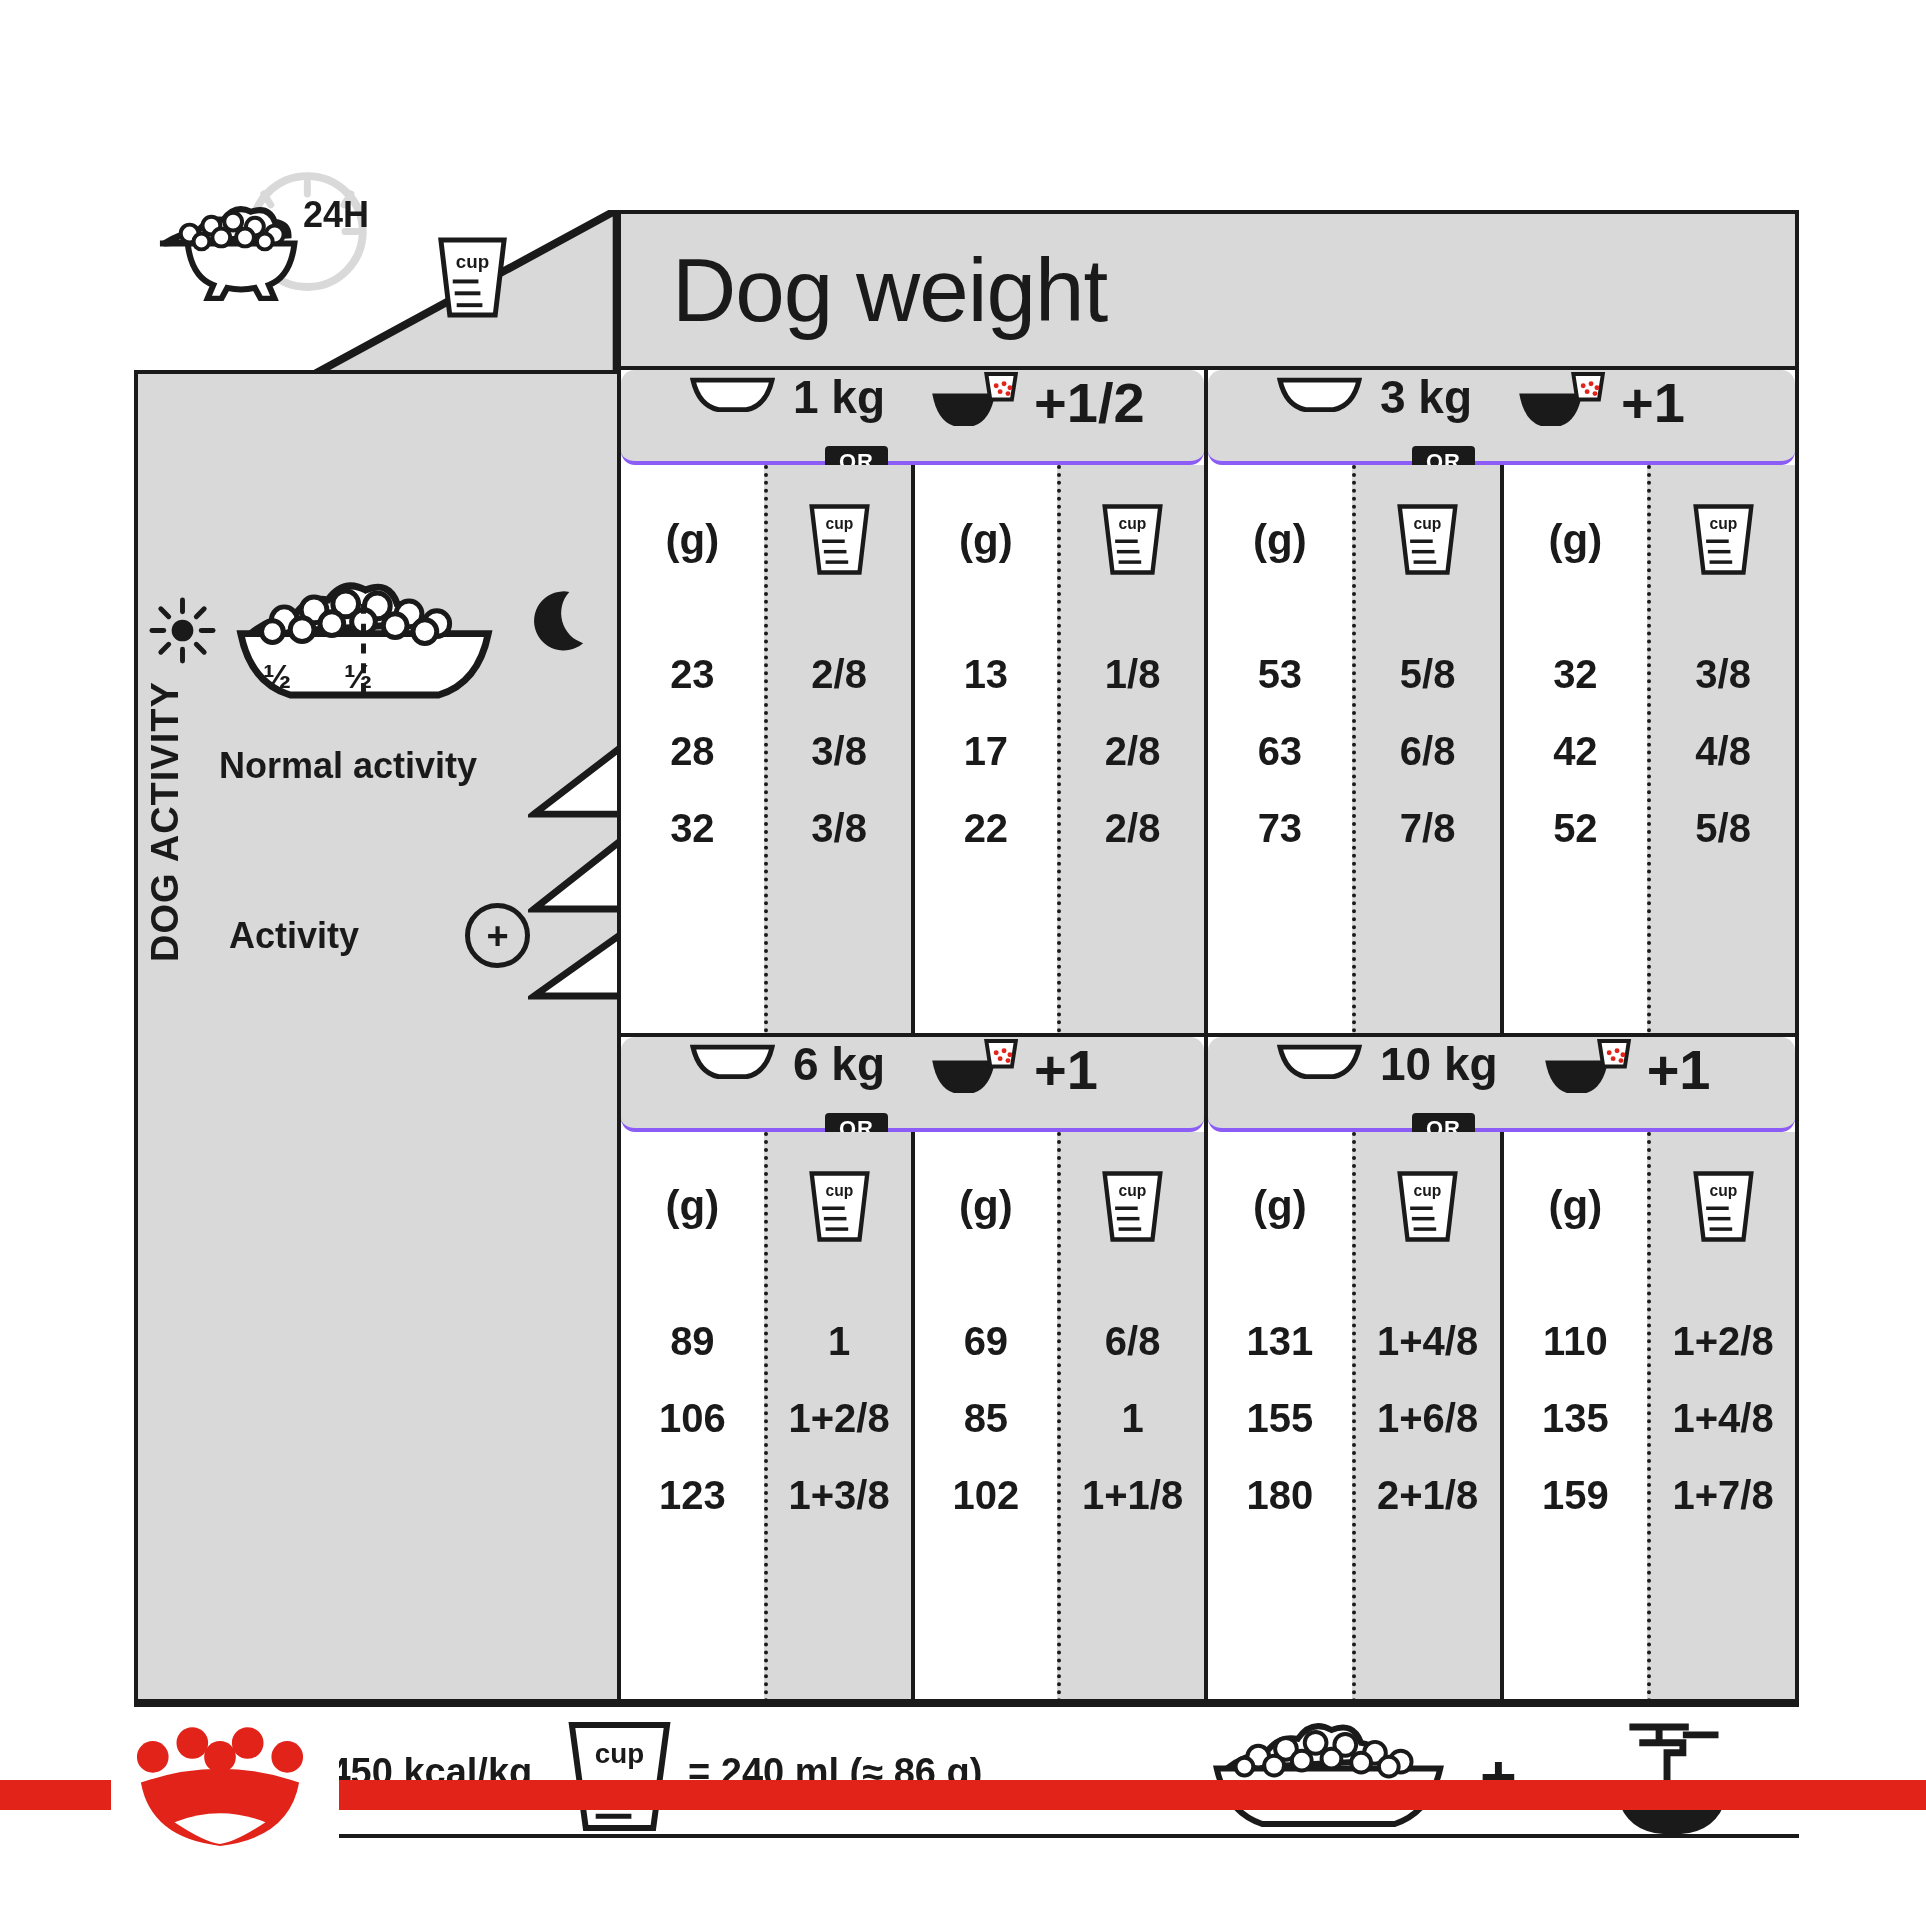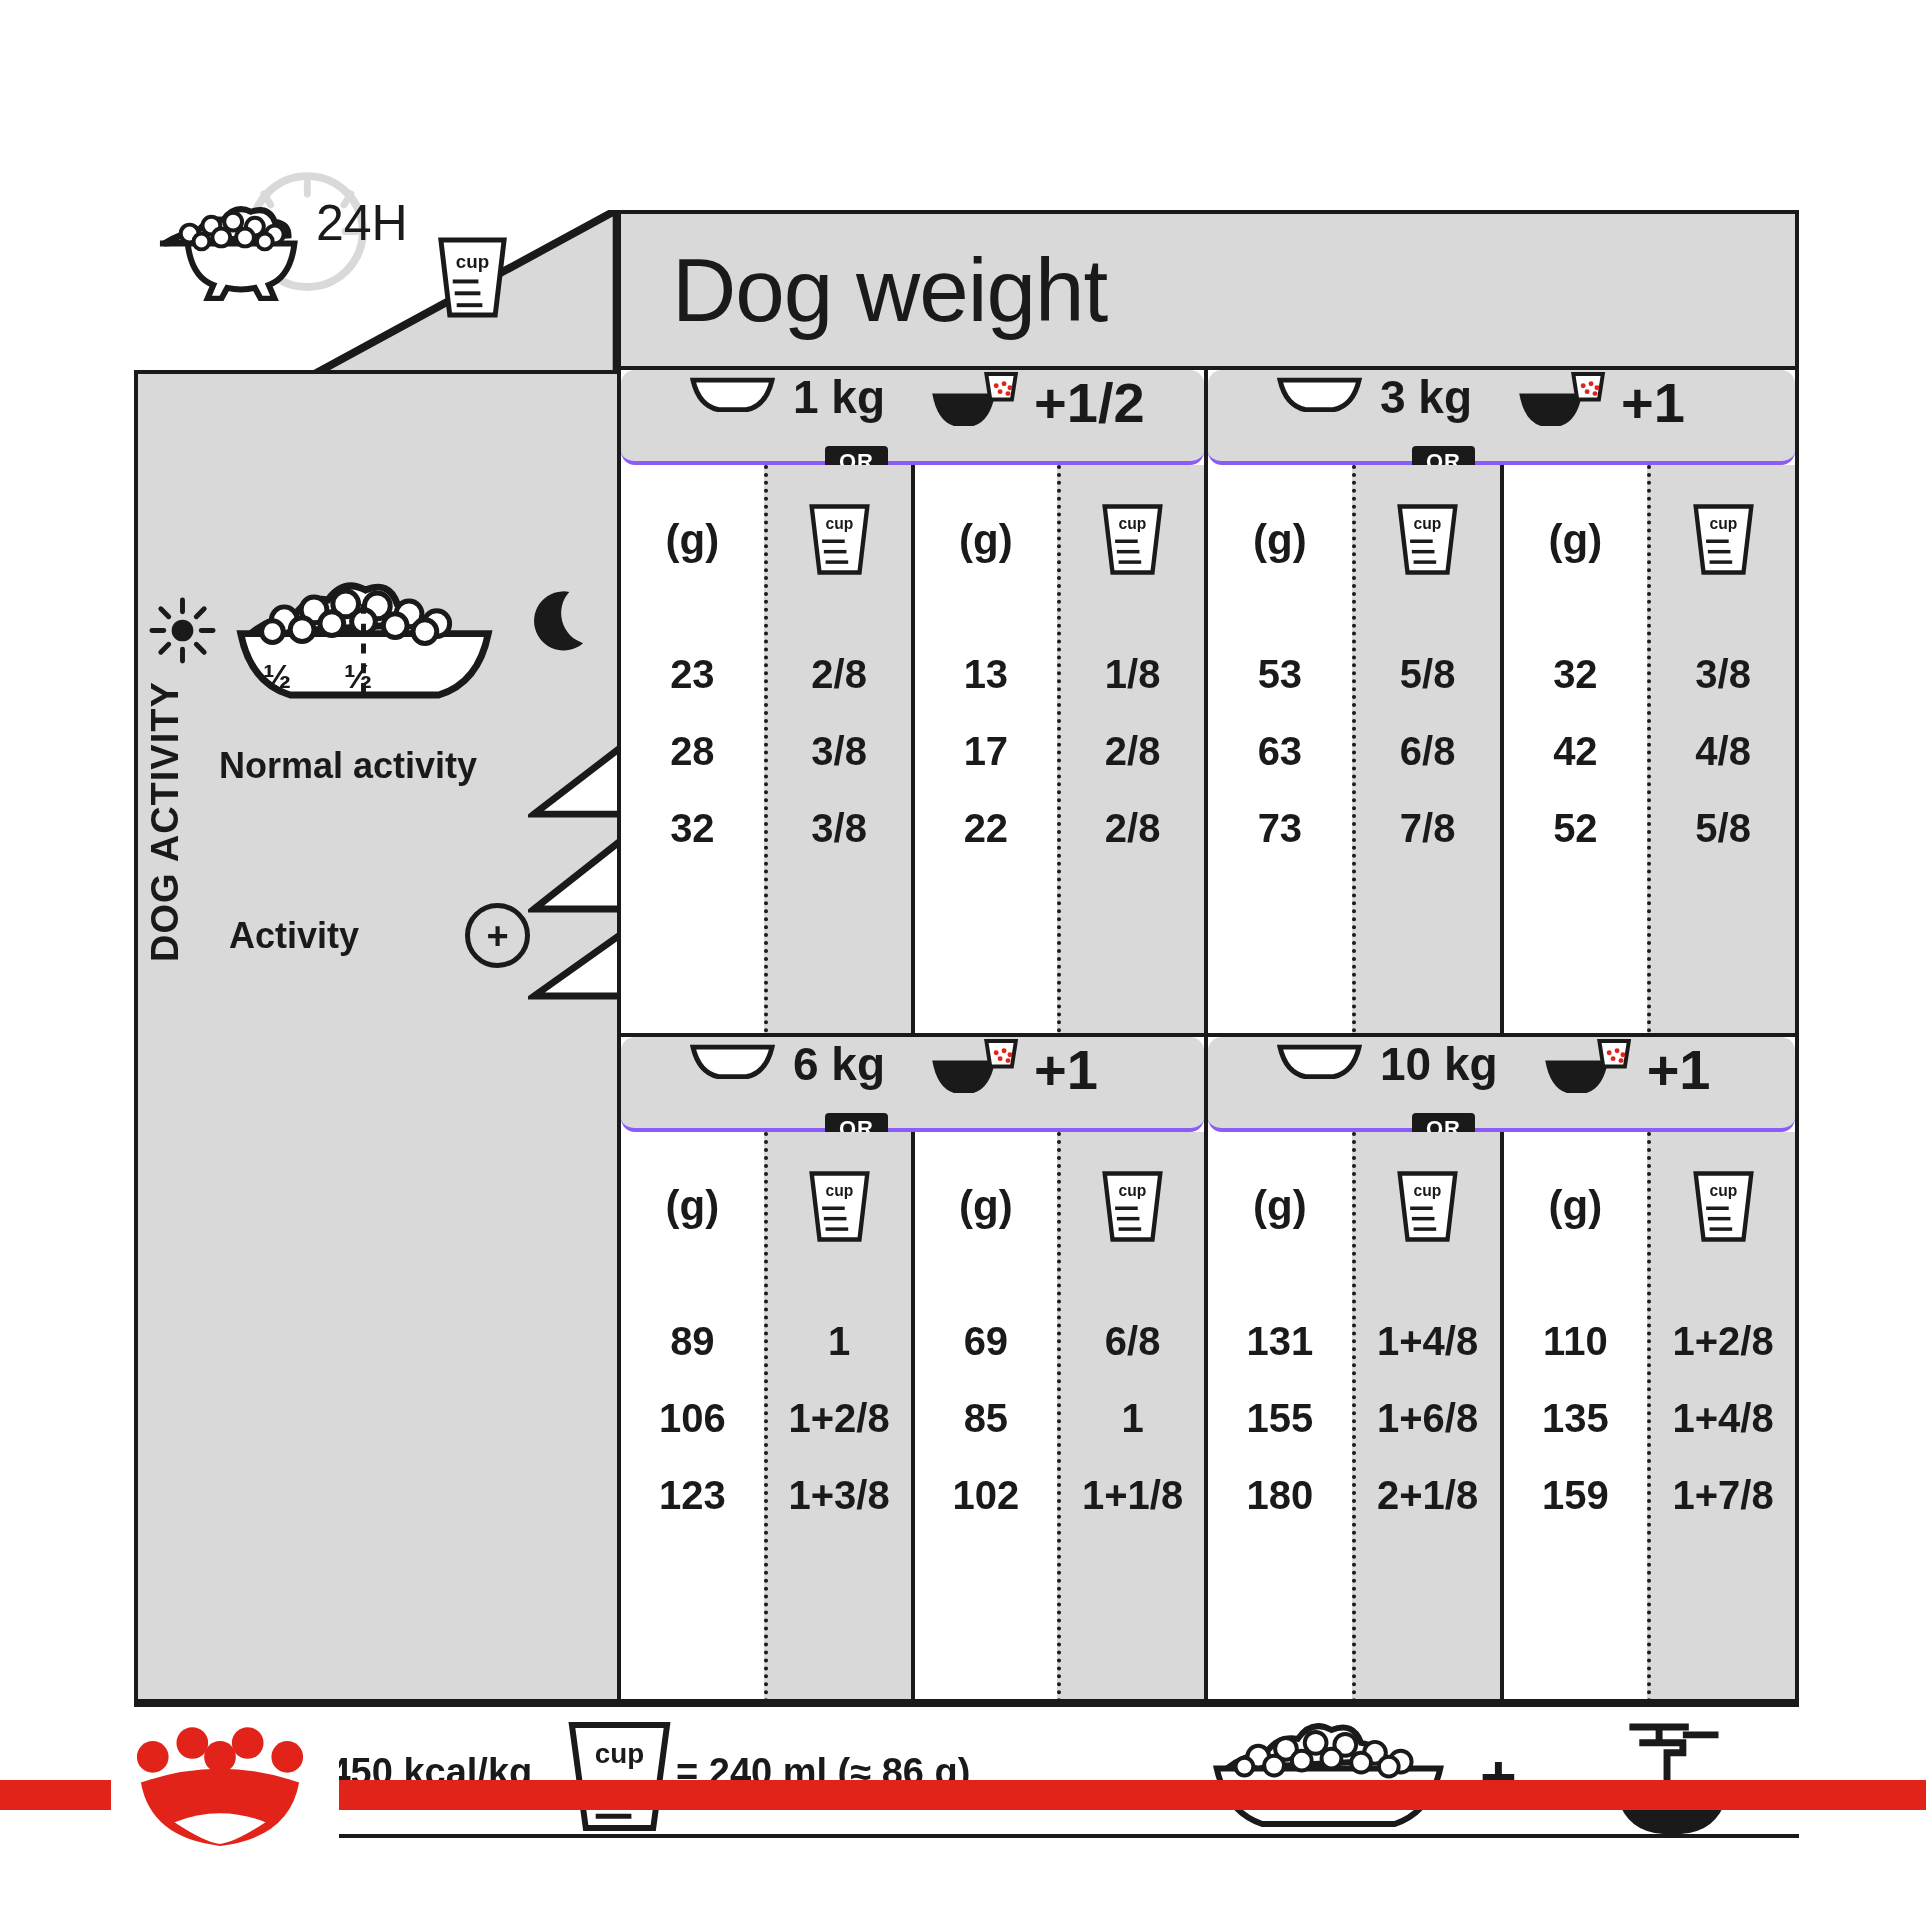--- a/index.html
+++ b/index.html
@@ -34,21 +34,21 @@
   }
   .corner-tri{
     position:absolute;left:180px;top:0;width:303px;height:164px;
   }
 
   
   .h24{
     position:absolute;left:20px;top:-38px;width:277px;height:129px;
   }
   .h24 .lbl{
-    position:absolute;left:162px;top:22px;font-size:50px;font-weight:normal;
+    position:absolute;left:149px;top:22px;font-size:36px;font-weight:bold;
   }
 
   .cup-top{
     position:absolute;left:297px;top:22px;width:83px;height:91px;
   }
 
   
   .activity-vert{
     position:absolute;left:10px;top:752px;
     transform:rotate(-90deg);transform-origin:left top;
@@ -121,21 +121,21 @@
   .cell.first{margin-top:22px;}
 
   
   .footer{
     position:absolute;left:134px;top:1699px;width:1665px;height:139px;
     border-top:4px solid #1a1a1a;border-bottom:4px solid #1a1a1a;
     box-sizing:border-box;
   }
   .me{position:absolute;left:74px;top:48px;font-size:38px;font-weight:bold;}
   .cup-foot{position:absolute;left:426px;top:14px;width:119px;height:119px;}
-  .eq{position:absolute;left:542px;top:48px;font-size:38px;font-weight:bold;}
+  .eq{position:absolute;left:554px;top:48px;font-size:38px;font-weight:bold;}
   .bowl-foot{position:absolute;left:1059px;top:18px;width:267px;height:109px;}
   .plus-foot{position:absolute;left:1346px;top:38px;font-size:63px;font-weight:bold;}
   .tap-foot{position:absolute;left:1436px;top:10px;width:198px;height:124px;}
 
   
   .brandbar{
     position:absolute;left:0;bottom:117px;width:100%;height:30px;background:#e2231a;
   }
   .crown{
     position:absolute;left:131px;bottom:71px;width:178px;height:129px;

